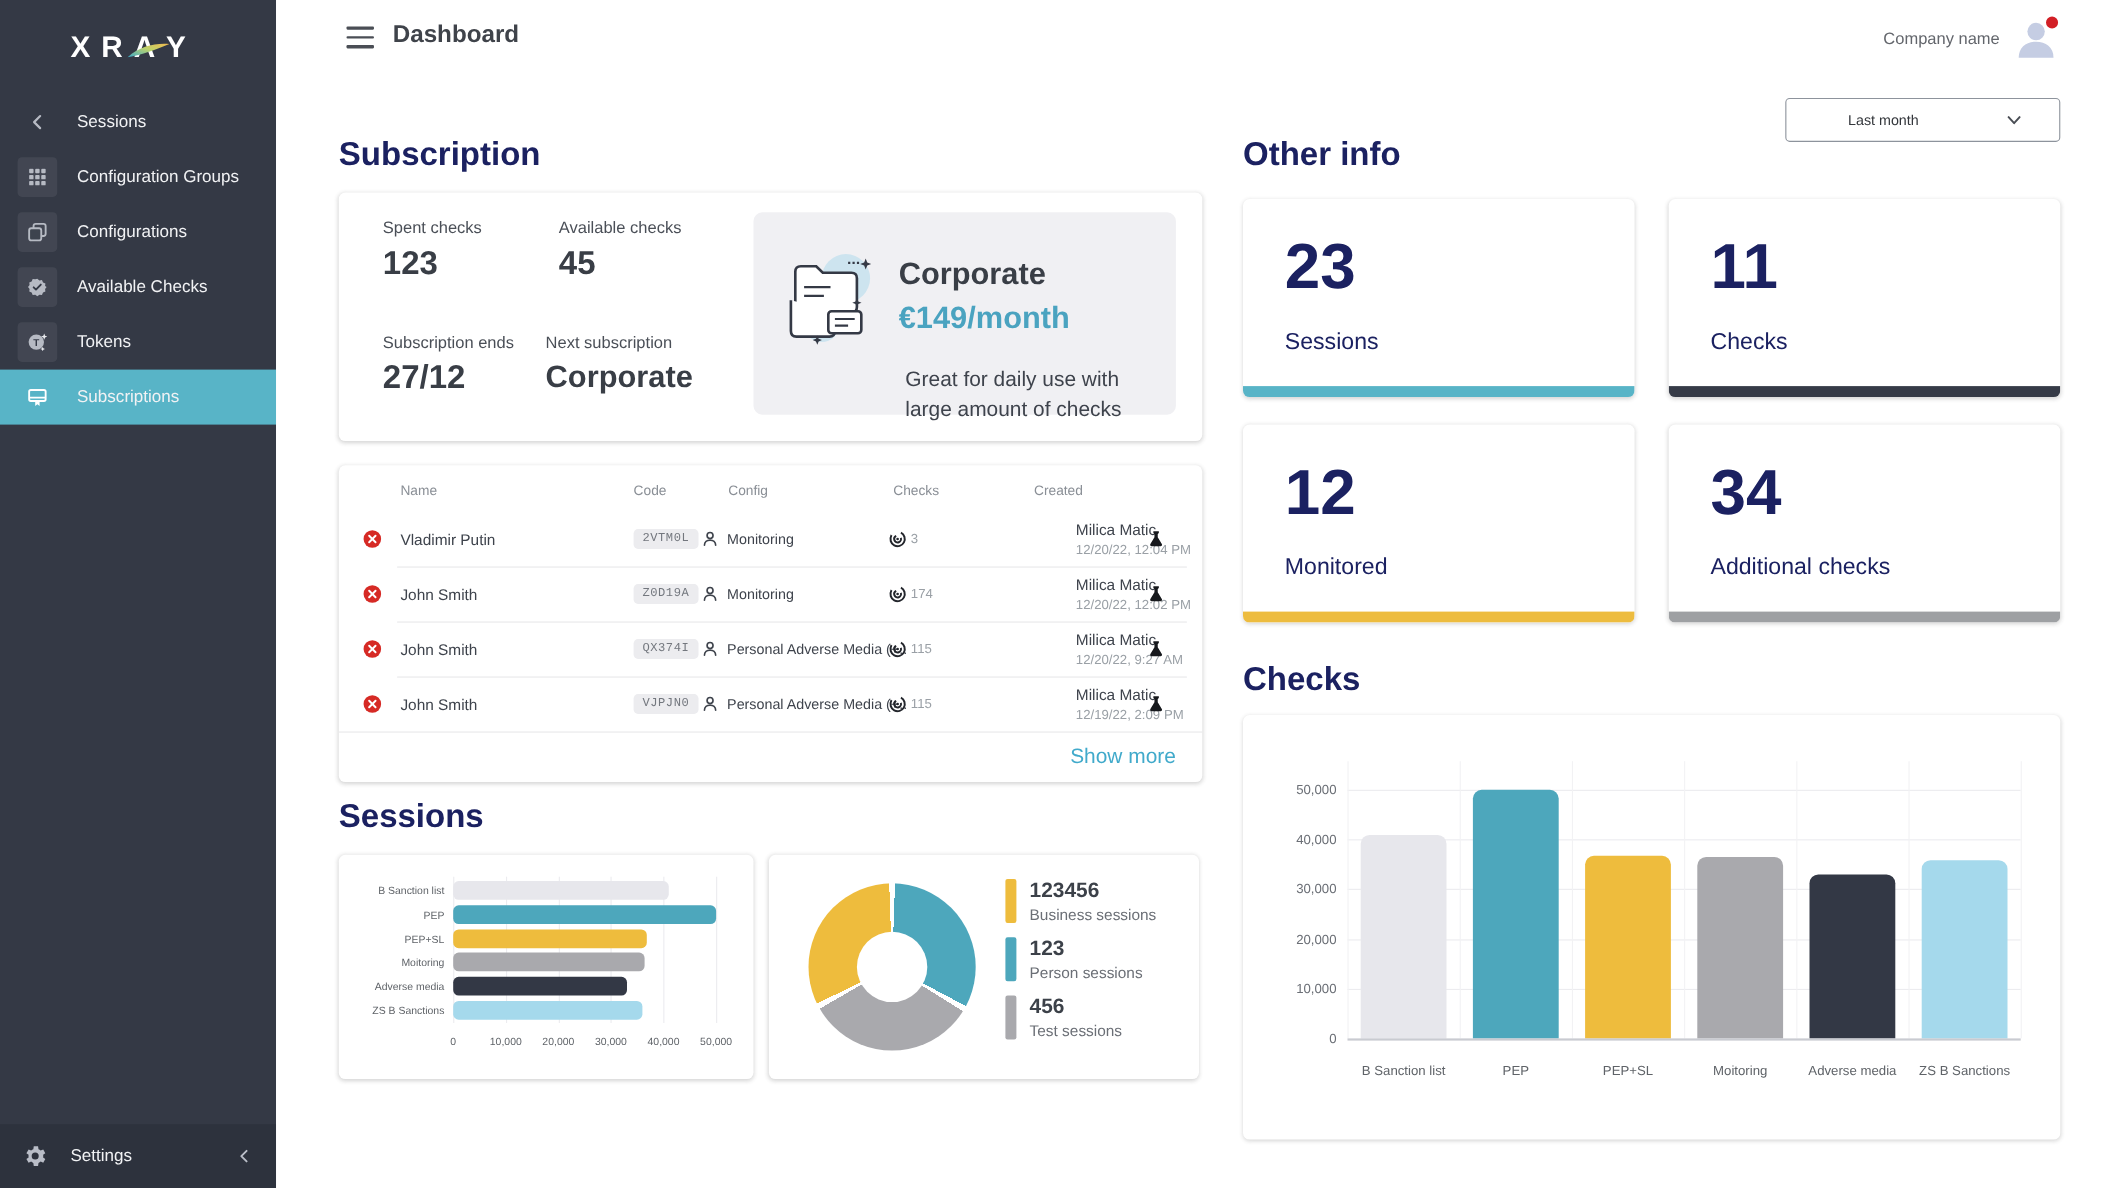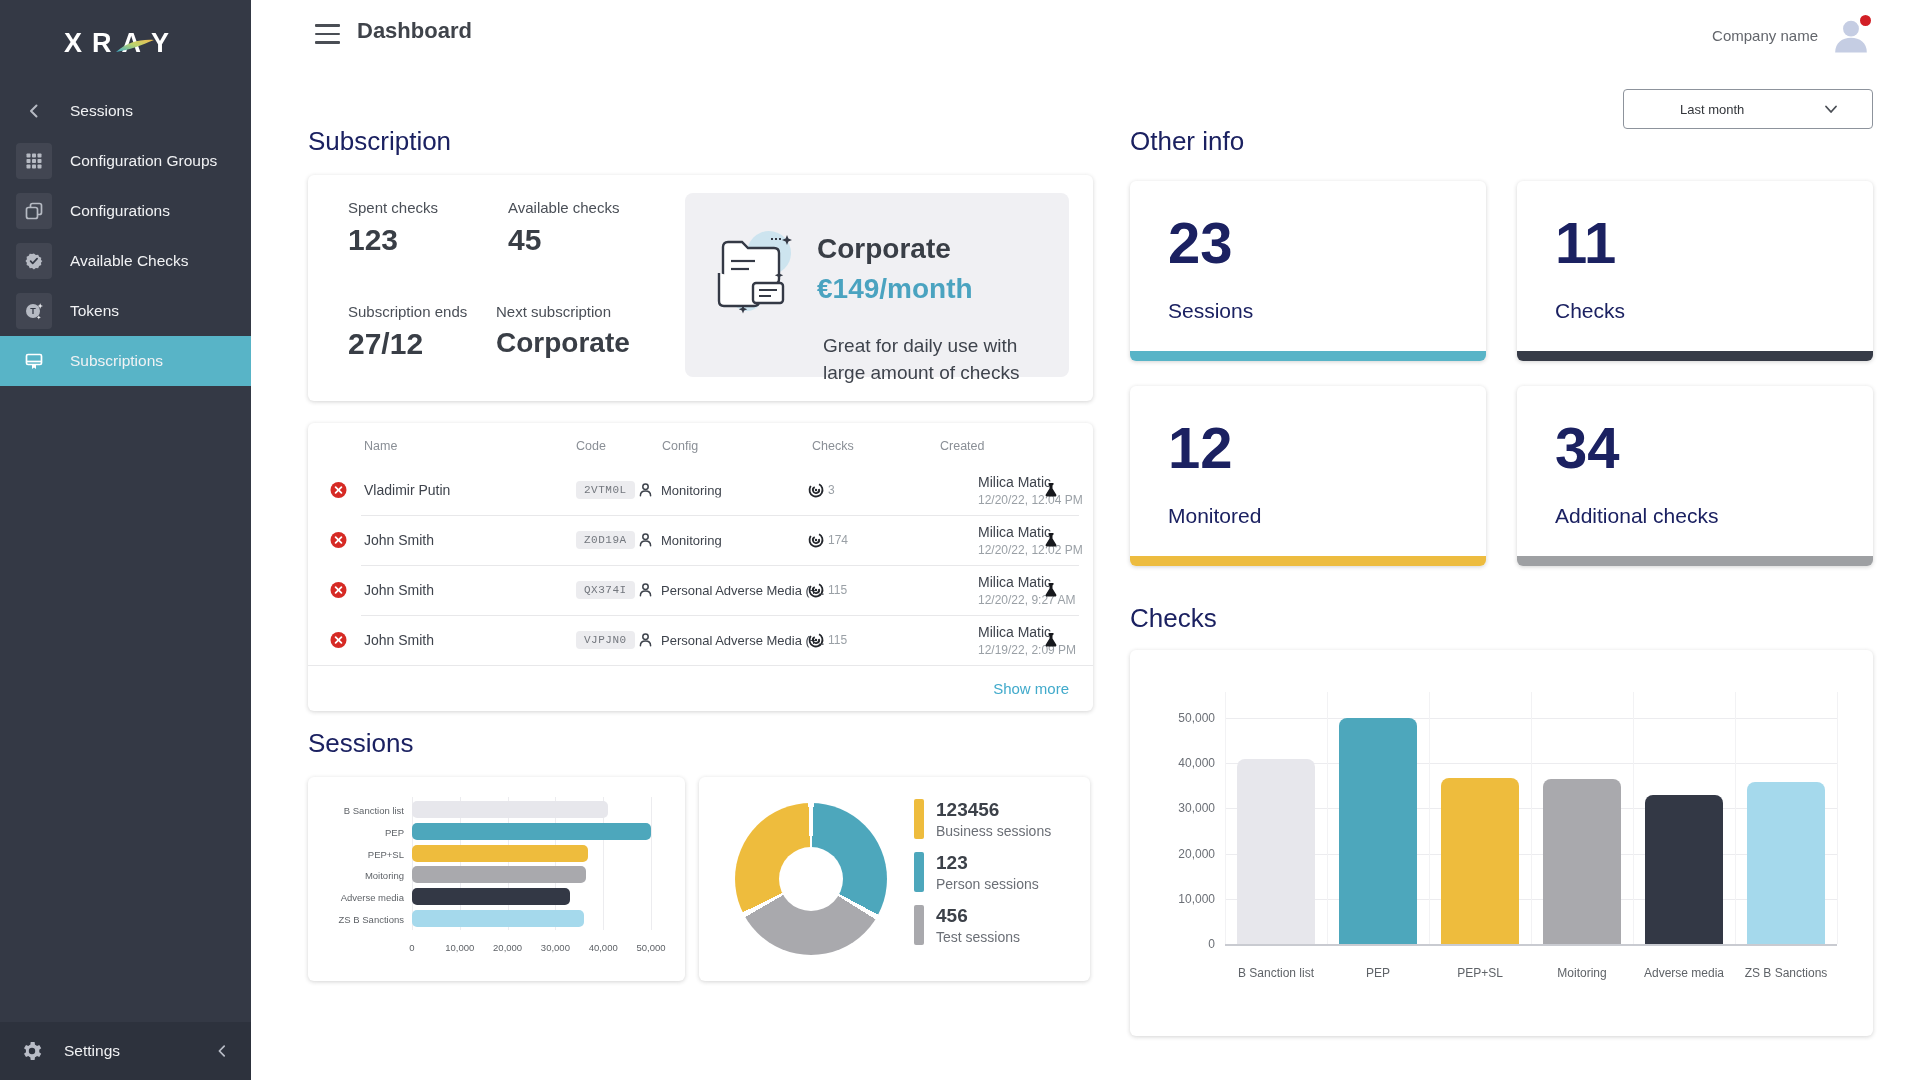--- a/index.html
+++ b/index.html
@@ -39,21 +39,21 @@
   .avatar .dot { position:absolute; right:-3px; top:-3px; width:15px; height:15px; border-radius:50%;
                  background:#d21f26; border:2px solid #fff; }
   .main-divider { position:absolute; left:308px; top:70px; width:1562px; height:1px; background:#dcdcde; }
   
   .main { position:absolute; left:251px; top:70px; right:0; bottom:0; background:#fff; }
   .dropdown { position:absolute; right:47px; top:19px; width:250px; height:40px; border:1px solid #8d939c;
               border-radius:4px; display:flex; align-items:center; justify-content:space-between;
               padding:0 33px 0 56px; cursor:pointer; }
   .dropdown .val { font-size:13px; color:#33363b; }
   .dropdown .chev { color:#4a4e55; display:flex; }
-  h2.sec { font-size:26px; line-height:32px; font-weight:400; color:#1b2161; }
+  h2.sec { font-size:30px; line-height:32px; font-weight:700; color:#1b2161; }
   .col-left  { position:absolute; left:57px;  top:55px; width:785px; }
   .col-right { position:absolute; left:879px; top:55px; width:743px; }
   .card { background:#fff; border-radius:6px; box-shadow:0 1px 4px rgba(40,40,40,.2); }
   
   .sub-card { height:226px; position:relative; margin:18px 0 22px 0; }
   .stat { position:absolute; }
   .stat .s-lbl { font-size:15px; color:#4a4f57; margin-bottom:7px; }
   .stat .s-val { font-size:30px; font-weight:700; color:#393e46; }
   .stat .s-val.smaller { font-size:28px; }
   .plan-card { position:absolute; right:24px; top:18px; width:384px; height:184px;
@@ -77,21 +77,21 @@
   .c-config { left:330px; gap:8px; }
   .c-config .cfg-txt { font-size:13px; color:#3e434c; white-space:nowrap; max-width:163px; overflow:hidden; }
   .c-checks { left:500px; gap:4px; }
   .c-checks .cnt { font-size:12px; color:#9aa0a6; }
   .c-created { left:670px; display:block; }
   .c-created .cb { font-size:14px; color:#3e434c; }
   .c-created .ca { font-size:12px; color:#9aa0a6; margin-top:2px; }
   .c-flask { left:736px; }
   .t-foot { position:absolute; left:0; right:0; bottom:0; height:46px; border-top:1px solid #e8e8ea;
             display:flex; align-items:center; justify-content:flex-end; padding-right:24px; }
-  .show-more { color:#41aacb; font-size:15px; cursor:pointer; }
+  .show-more { color:#41aacb; font-size:19px; cursor:pointer; }
   
   .sess-row { display:flex; gap:14px; margin-top:18px; }
   .hbar-card  { width:377px; height:204px; position:relative; }
   .donut-card { width:391px; height:204px; position:relative; }
   .hb-label { position:absolute; width:96px; text-align:right; font-size:9.5px; color:#5f6368; }
   .hb-grid  { position:absolute; width:1px; background:#ececef; }
   .hb-bar   { position:absolute; height:17px; border-radius:5px; }
   .hb-tick  { position:absolute; transform:translateX(-50%); font-size:9.5px; color:#5f6368; }
   .donut { position:absolute; left:36px; top:26px; width:152px; height:152px; border-radius:50%; }
   .donut .hole { position:absolute; left:50%; top:50%; width:64px; height:64px; border-radius:50%;

